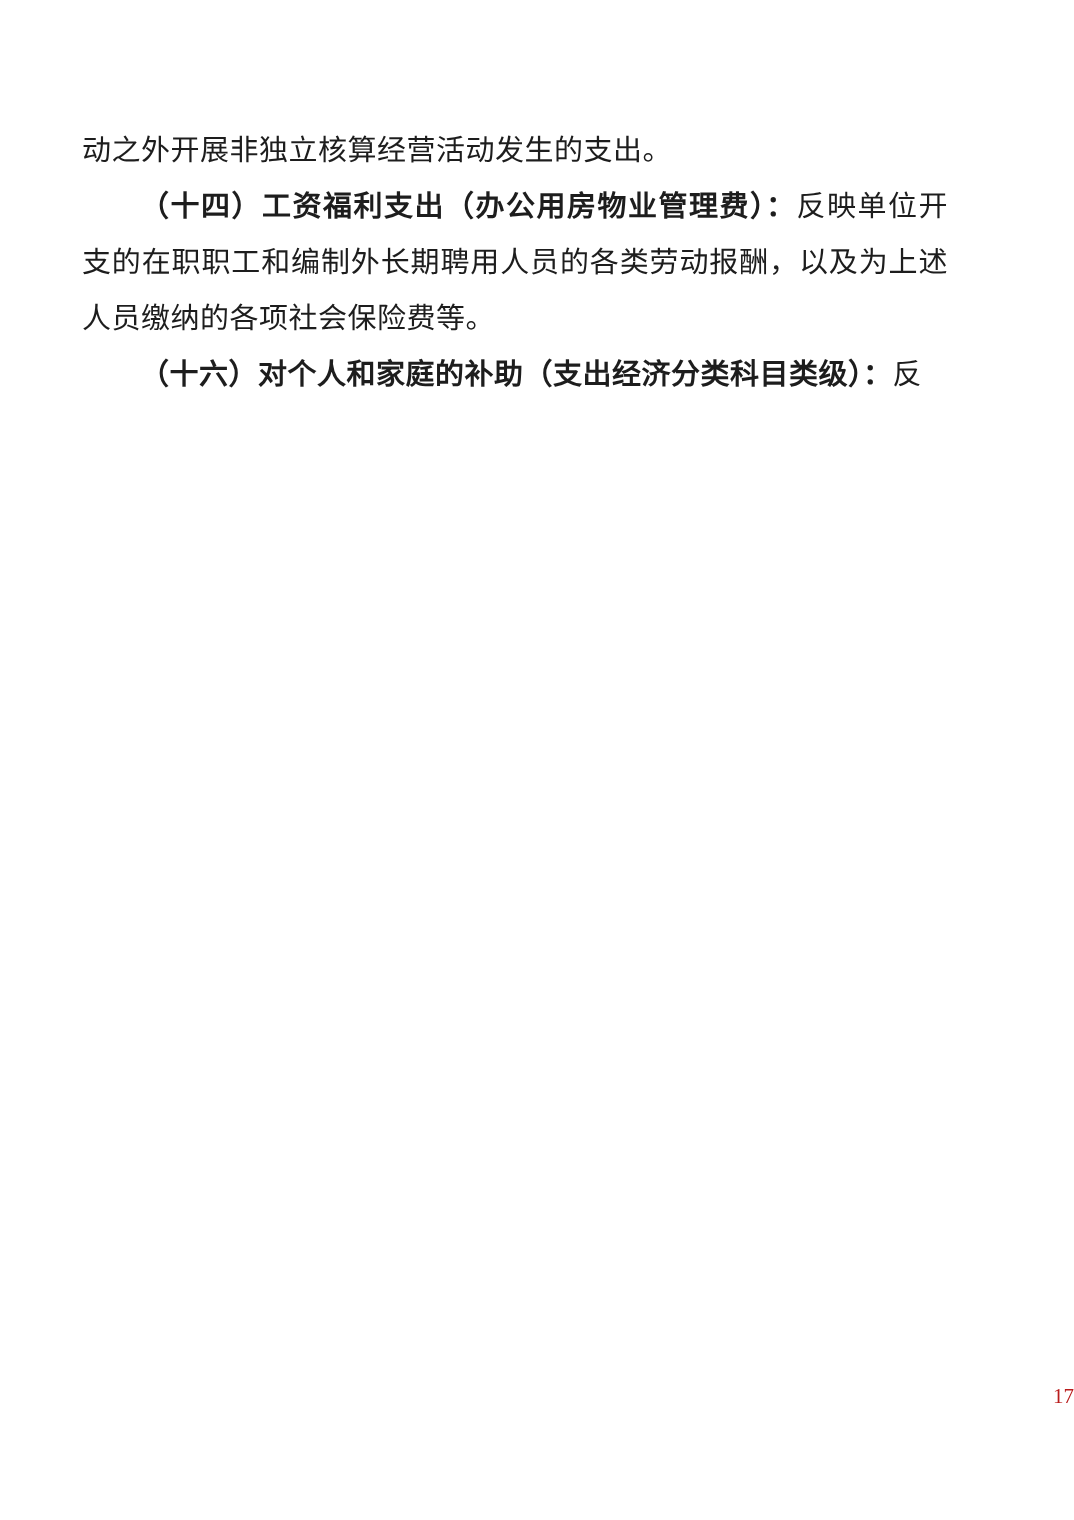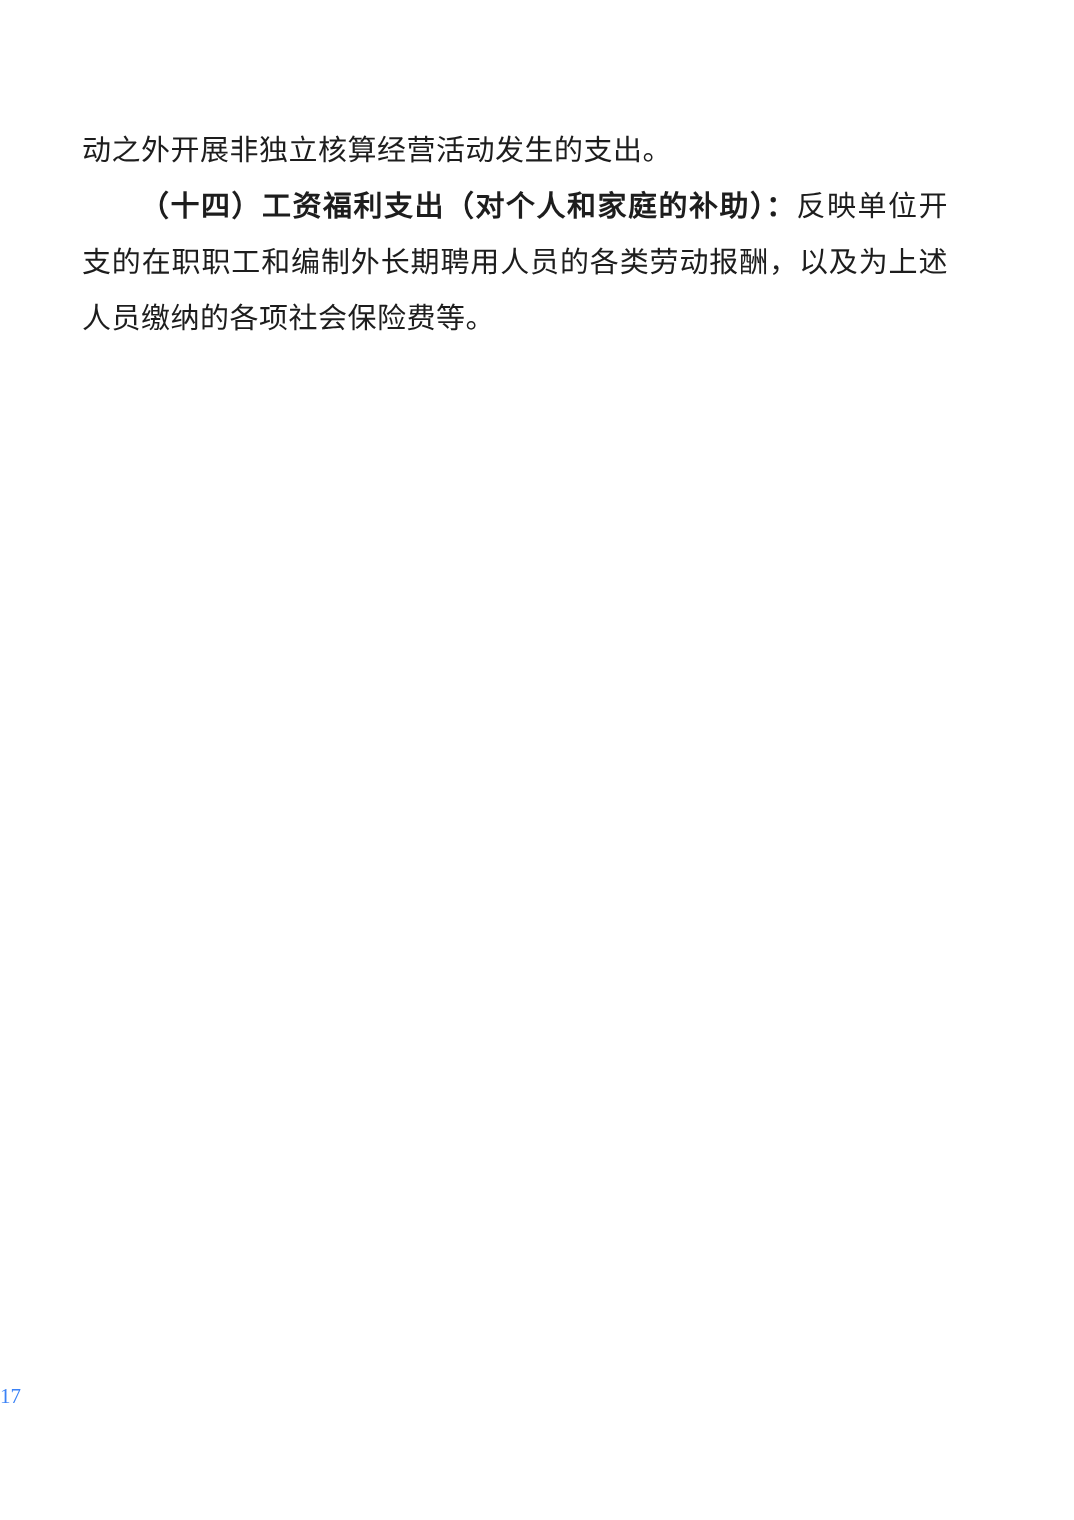--- a/index.html
+++ b/index.html
@@ -34,37 +34,38 @@
     text-indent: 0;
   }
   .para-lead {
     font-weight: bold;
   }
   .page-number {
     position: absolute;
     left: 0;
     right: 0;
     top: 1372px;
-    text-align: left;
+    text-align: right;
     font-size: 21px;
     line-height: 28px;
     letter-spacing: 0;
-    color: #3b82f6;
+    color: #b91c1c;
   }
 </style>
 </head>
 <body>
 
 <div class="page">
   <div class="doc-body">
 
     <p class="para no-indent"><span class="para-lead"></span><span class="para-body">动之外开展非独立核算经营活动发生的支出。</span></p>
 
 
 
-    <p class="para"><span class="para-lead">（十四）工资福利支出（对个人和家庭的补助）：</span><span class="para-body">反映单位开支的在职职工和编制外长期聘用人员的各类劳动报酬，以及为上述人员缴纳的各项社会保险费等。</span></p>
+    <p class="para"><span class="para-lead">（十四）工资福利支出（办公用房物业管理费）：</span><span class="para-body">反映单位开支的在职职工和编制外长期聘用人员的各类劳动报酬，以及为上述人员缴纳的各项社会保险费等。</span></p>
 
 
+    <p class="para"><span class="para-lead">（十六）对个人和家庭的补助（支出经济分类科目类级）：</span><span class="para-body">反</span></p>
 
   </div>
 
   <div class="page-number">17</div>
 </div>
 
 </body></html>

